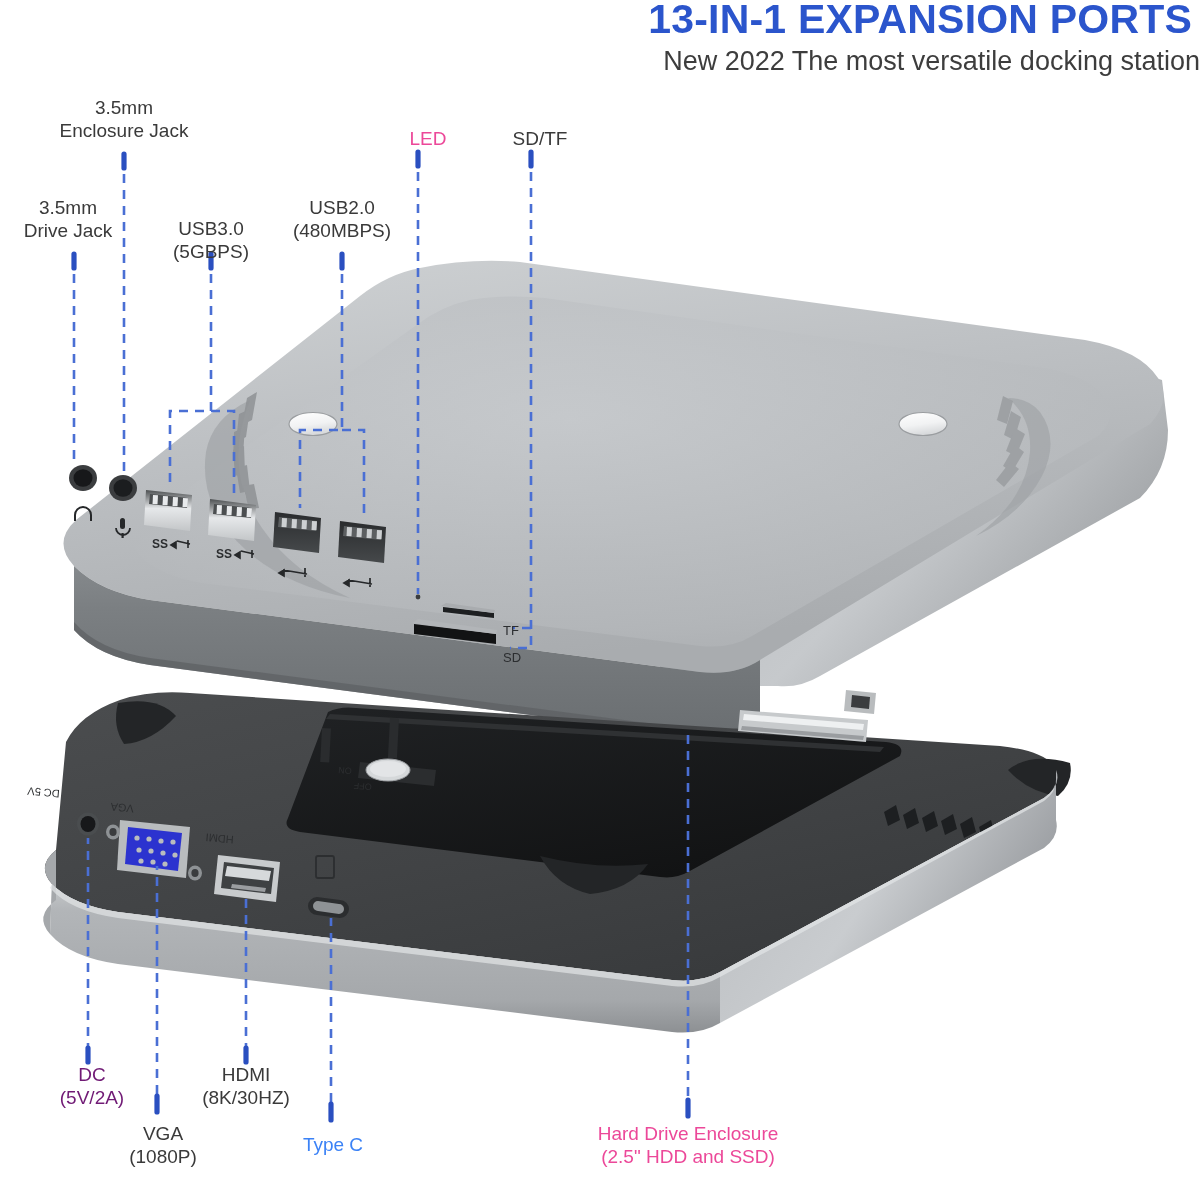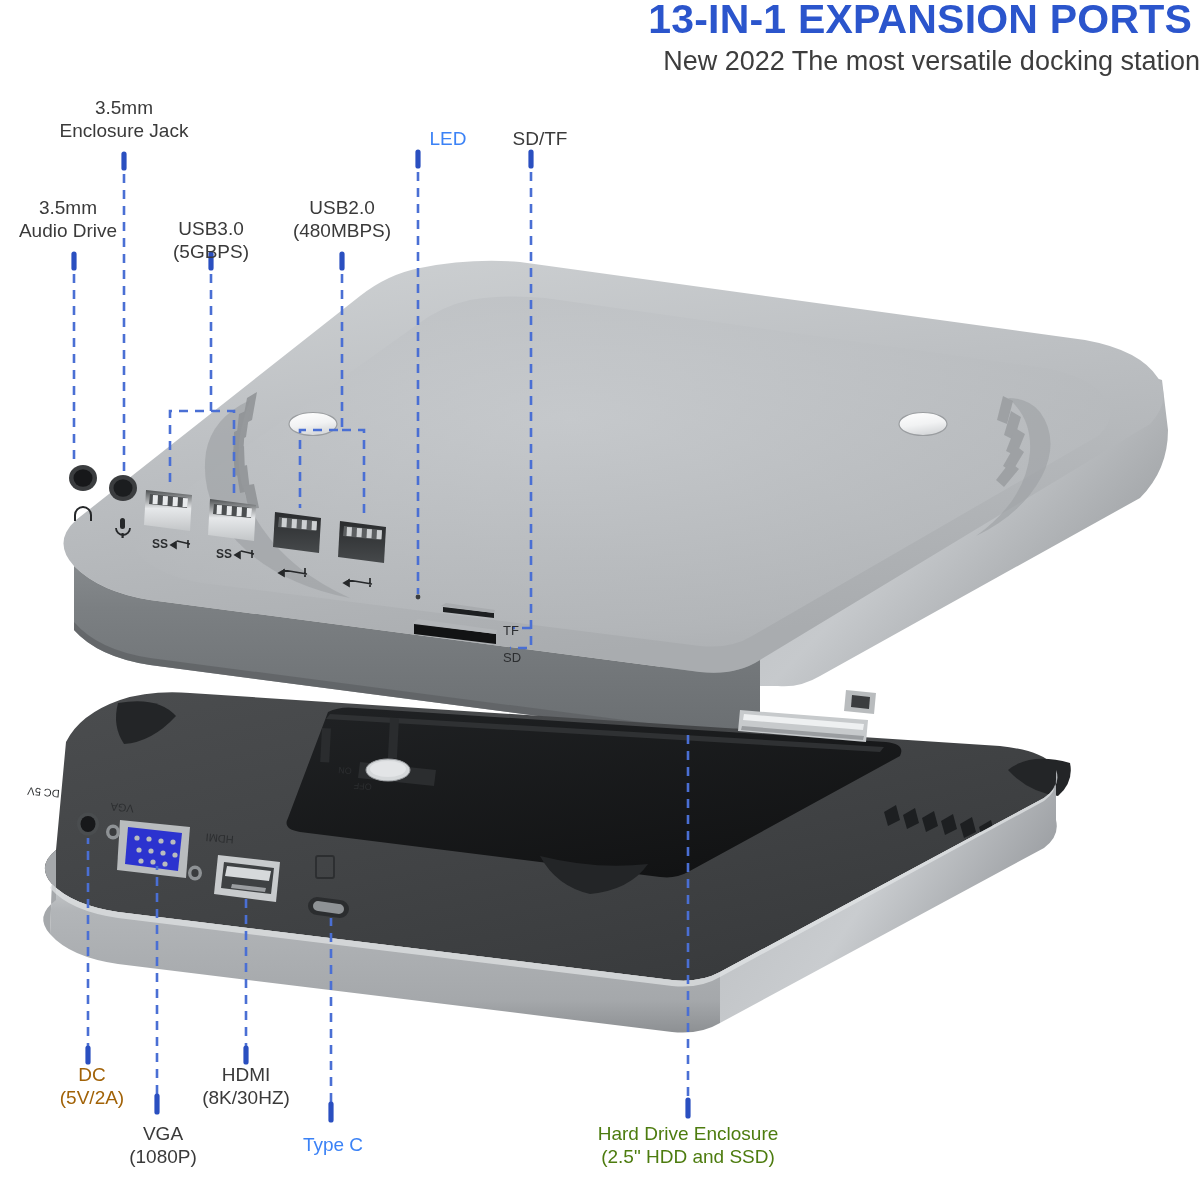--- a/index.html
+++ b/index.html
@@ -399,28 +399,28 @@
       <text class="silkp" id="sk-sd" x="503" y="662" font-size="13">SD</text>
       <text class="silkp" id="sk-dc" x="60" y="790" font-size="11" transform="rotate(185 60 790)">DC 5V</text>
       <text class="silkp" id="sk-vga" x="134" y="805" font-size="11" transform="rotate(185 134 805)">VGA</text>
       <text class="silkp" id="sk-hdmi" x="234" y="836" font-size="11" transform="rotate(185 234 836)">HDMI</text>
       <text class="silkp" id="sk-on" x="352" y="768" font-size="9" transform="rotate(185 352 768)">ON</text>
       <text class="silkp" id="sk-off" x="372" y="784" font-size="9" transform="rotate(185 372 784)">OFF</text>
     </g>
   </svg>
 
   <div id="top-labels">
-      <div class="lbl" style="left: 68px; top: 196px; color: rgb(58, 58, 58);"><div>3.5mm</div><div>Audio Drive</div></div>
+      <div class="lbl" style="left: 68px; top: 196px; color: rgb(58, 58, 58);"><div>3.5mm</div><div>Drive Jack</div></div>
       <div class="lbl" style="left: 124px; top: 96px; color: rgb(58, 58, 58);"><div>3.5mm</div><div>Enclosure Jack</div></div>
       <div class="lbl" style="left: 211px; top: 196px; color: rgb(58, 58, 58); margin-top: 21px;"><div>USB3.0</div><div>(5GBPS)</div></div>
       <div class="lbl" style="left: 342px; top: 196px; color: rgb(58, 58, 58);"><div>USB2.0</div><div>(480MBPS)</div></div>
-      <div class="lbl" style="left: 448px; top: 127px; color: #3b82f6;"><div>LED</div></div>
+      <div class="lbl" style="left: 428px; top: 127px; color: #ec4899;"><div>LED</div></div>
       <div class="lbl" style="left: 540px; top: 127px; color: rgb(58, 58, 58); text-align: center;"><div>SD/TF</div></div>
     </div>
   <div id="bottom-labels">
-      <div class="lbl" style="left: 92px; top: 1063px; color: #a16207;"><div>DC</div><div>(5V/2A)</div></div>
+      <div class="lbl" style="left: 92px; top: 1063px; color: #701a75;"><div>DC</div><div>(5V/2A)</div></div>
       <div class="lbl" style="left: 163px; top: 1122px; color: rgb(58, 58, 58);"><div>VGA</div><div>(1080P)</div></div>
       <div class="lbl" style="left: 246px; top: 1063px; color: rgb(58, 58, 58);"><div>HDMI</div><div>(8K/30HZ)</div></div>
       <div class="lbl" style="left: 333px; top: 1133px; color: #3b82f6;"><div>Type C</div></div>
-      <div class="lbl" style="left: 688px; top: 1122px; color: #4d7c0f;"><div>Hard Drive Enclosure</div><div>(2.5" HDD and SSD)</div></div>
+      <div class="lbl" style="left: 688px; top: 1122px; color: #ec4899;"><div>Hard Drive Enclosure</div><div>(2.5" HDD and SSD)</div></div>
     </div>
 
 </div>
 
 </body></html>

